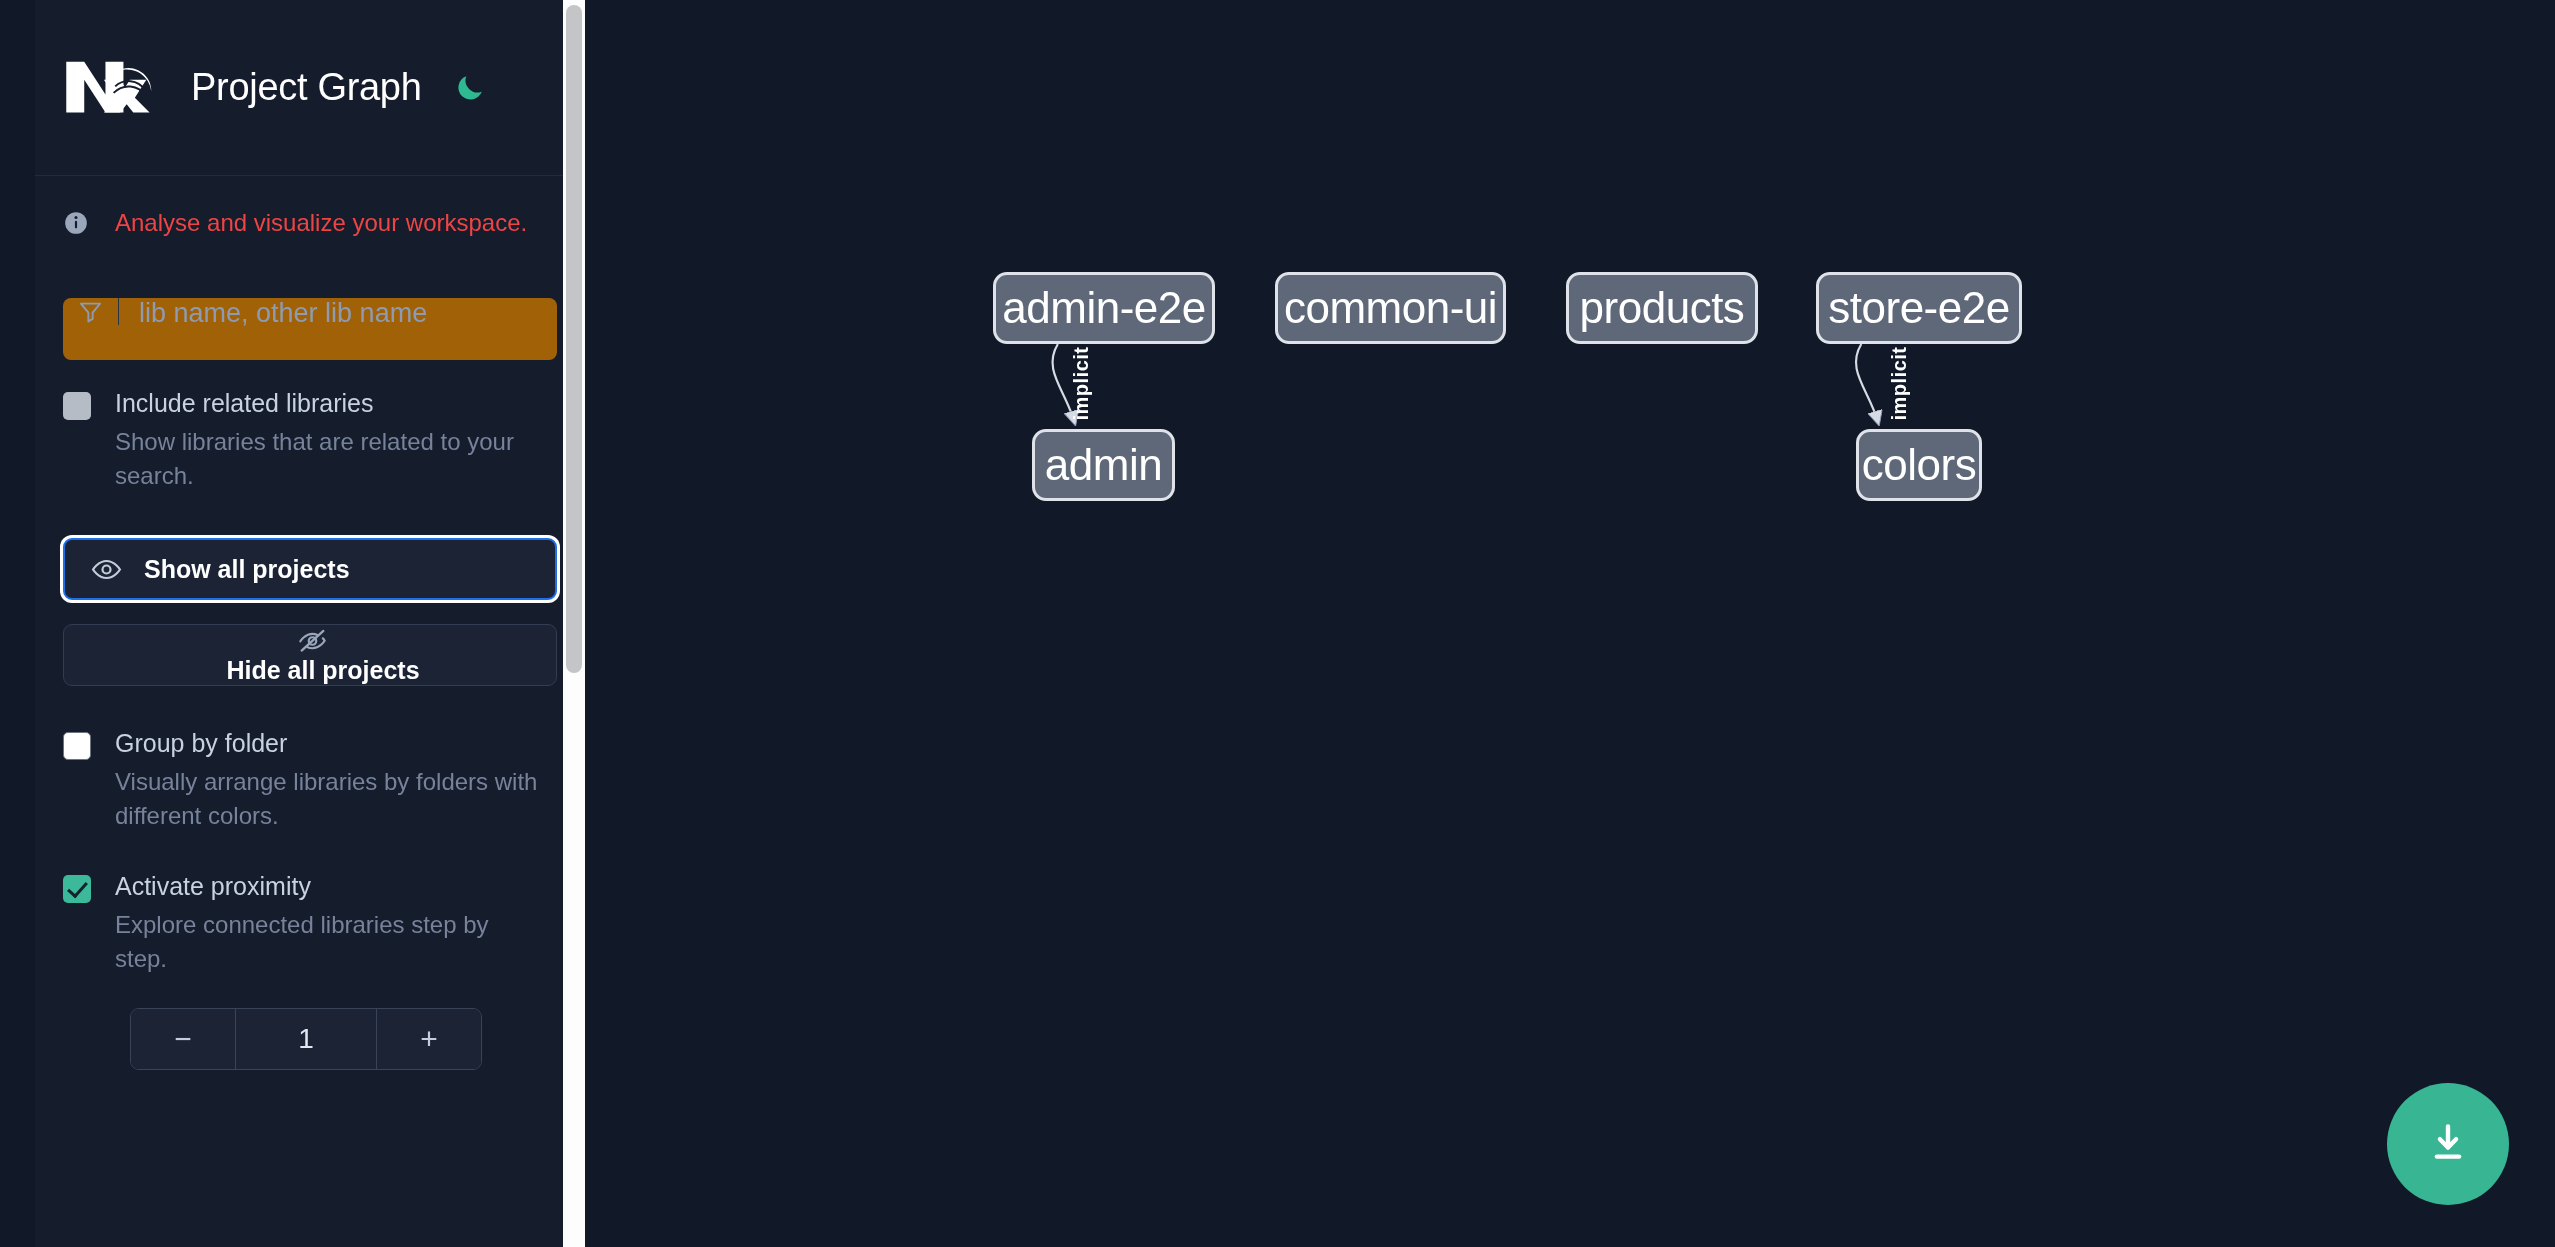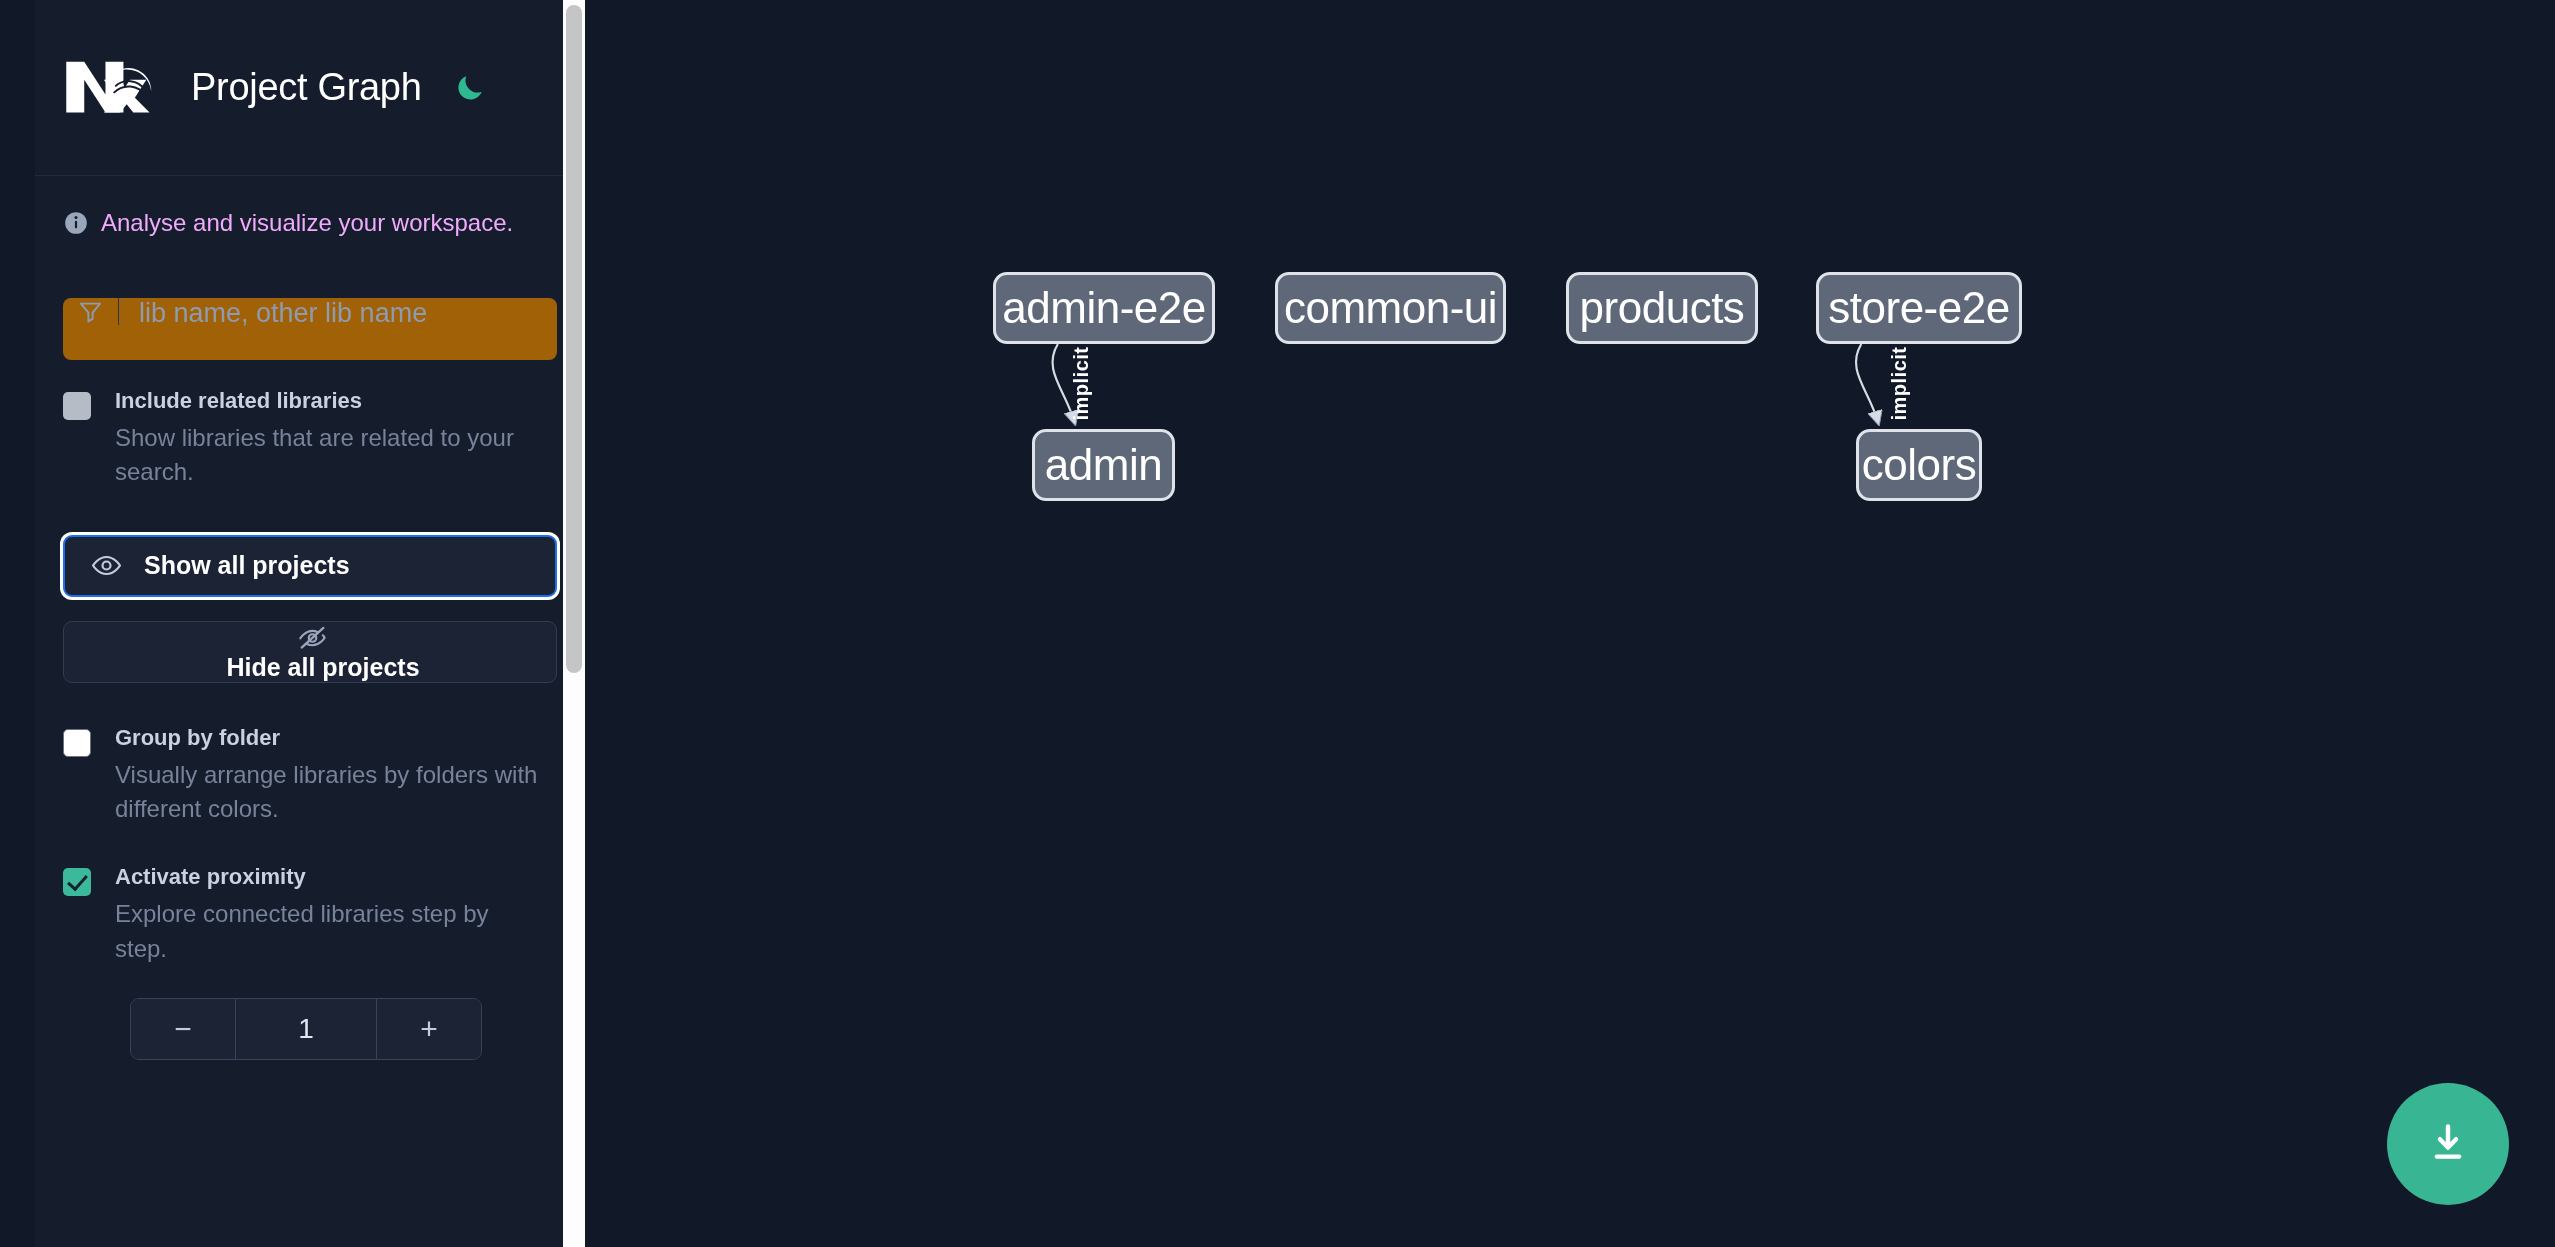--- a/index.html
+++ b/index.html
@@ -43,21 +43,21 @@
     cursor: pointer;
   }
 
   .sb-info {
     display: flex; align-items: center;
     padding: 0 28px;
     height: 94px;
   }
   .info-icon { flex: 0 0 auto; width: 26px; height: 26px; }
   .sb-info-text {
-    color: #f0abfc; font-size: 24px; margin-left: 12px; white-space: nowrap;
+    color: #ef4444; font-size: 24px; margin-left: 26px; white-space: nowrap;
   }
 
   .search-wrap {
     margin: 28px 28px 0 28px;
     height: 62px;
     background: #a16207;
     border-radius: 8px;
     display: flex; align-items: flex-start;
     overflow: hidden;
   }
@@ -89,21 +89,21 @@
   }
   .cbox.checked::after {
     content: "";
     position: absolute; left: 9px; top: 3px;
     width: 8px; height: 16px;
     border: solid #14212e; border-width: 0 3.5px 3.5px 0;
     transform: rotate(42deg);
   }
   .opt-text { margin-left: 24px; }
   .opt-title {
-    color: #c8d2e0; font-size: 22px; font-weight: bold; line-height: 1.2;
+    color: #c8d2e0; font-size: 25px; font-weight: normal; line-height: 1.2;
   }
   .opt-desc {
     color: #76839a; font-size: 24px; line-height: 1.42; margin-top: 7px;
     max-width: 432px;
   }
 
   
   .btn-block {
     margin: 0 28px;
     height: 62px;

